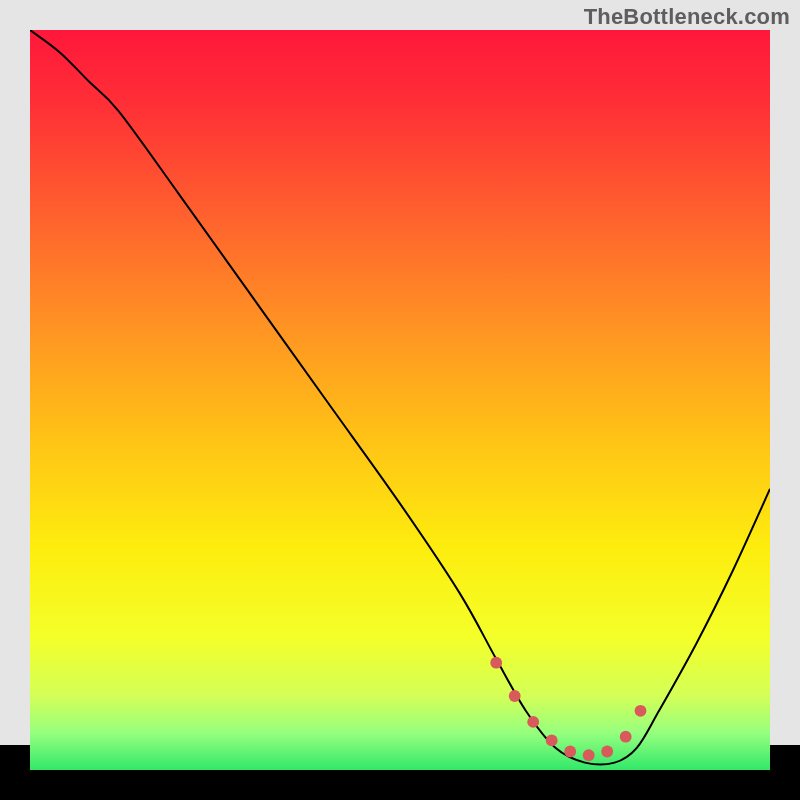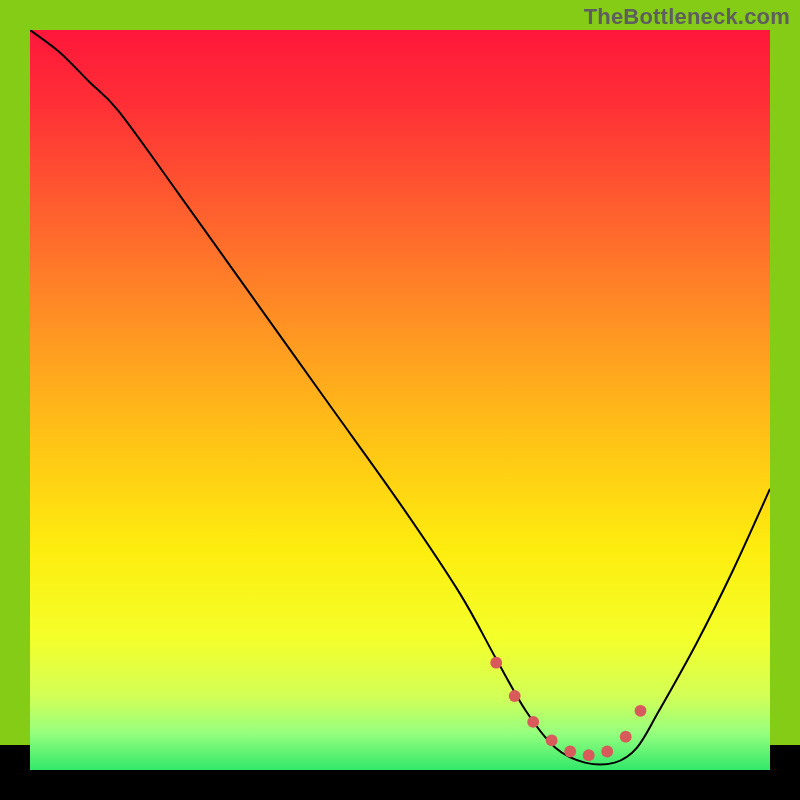--- a/index.html
+++ b/index.html
@@ -1,21 +1,21 @@
 <!DOCTYPE html>
 <html><head>
 <meta charset="utf-8">
 <style>
   * { margin: 0; padding: 0; box-sizing: border-box; }
   html, body { width: 800px; height: 800px; overflow: hidden; background: #000; }
   .frame {
     position: relative;
     width: 800px;
     height: 745px;
-    background: #84cc16;
+    background: #e5e5e5;
   }
   .watermark {
     position: absolute;
     top: 4px;
     right: 10px;
     font-family: Arial, Helvetica, sans-serif;
     font-size: 22px;
     font-weight: bold;
     color: #5e5e5e;
     letter-spacing: 0.2px;

